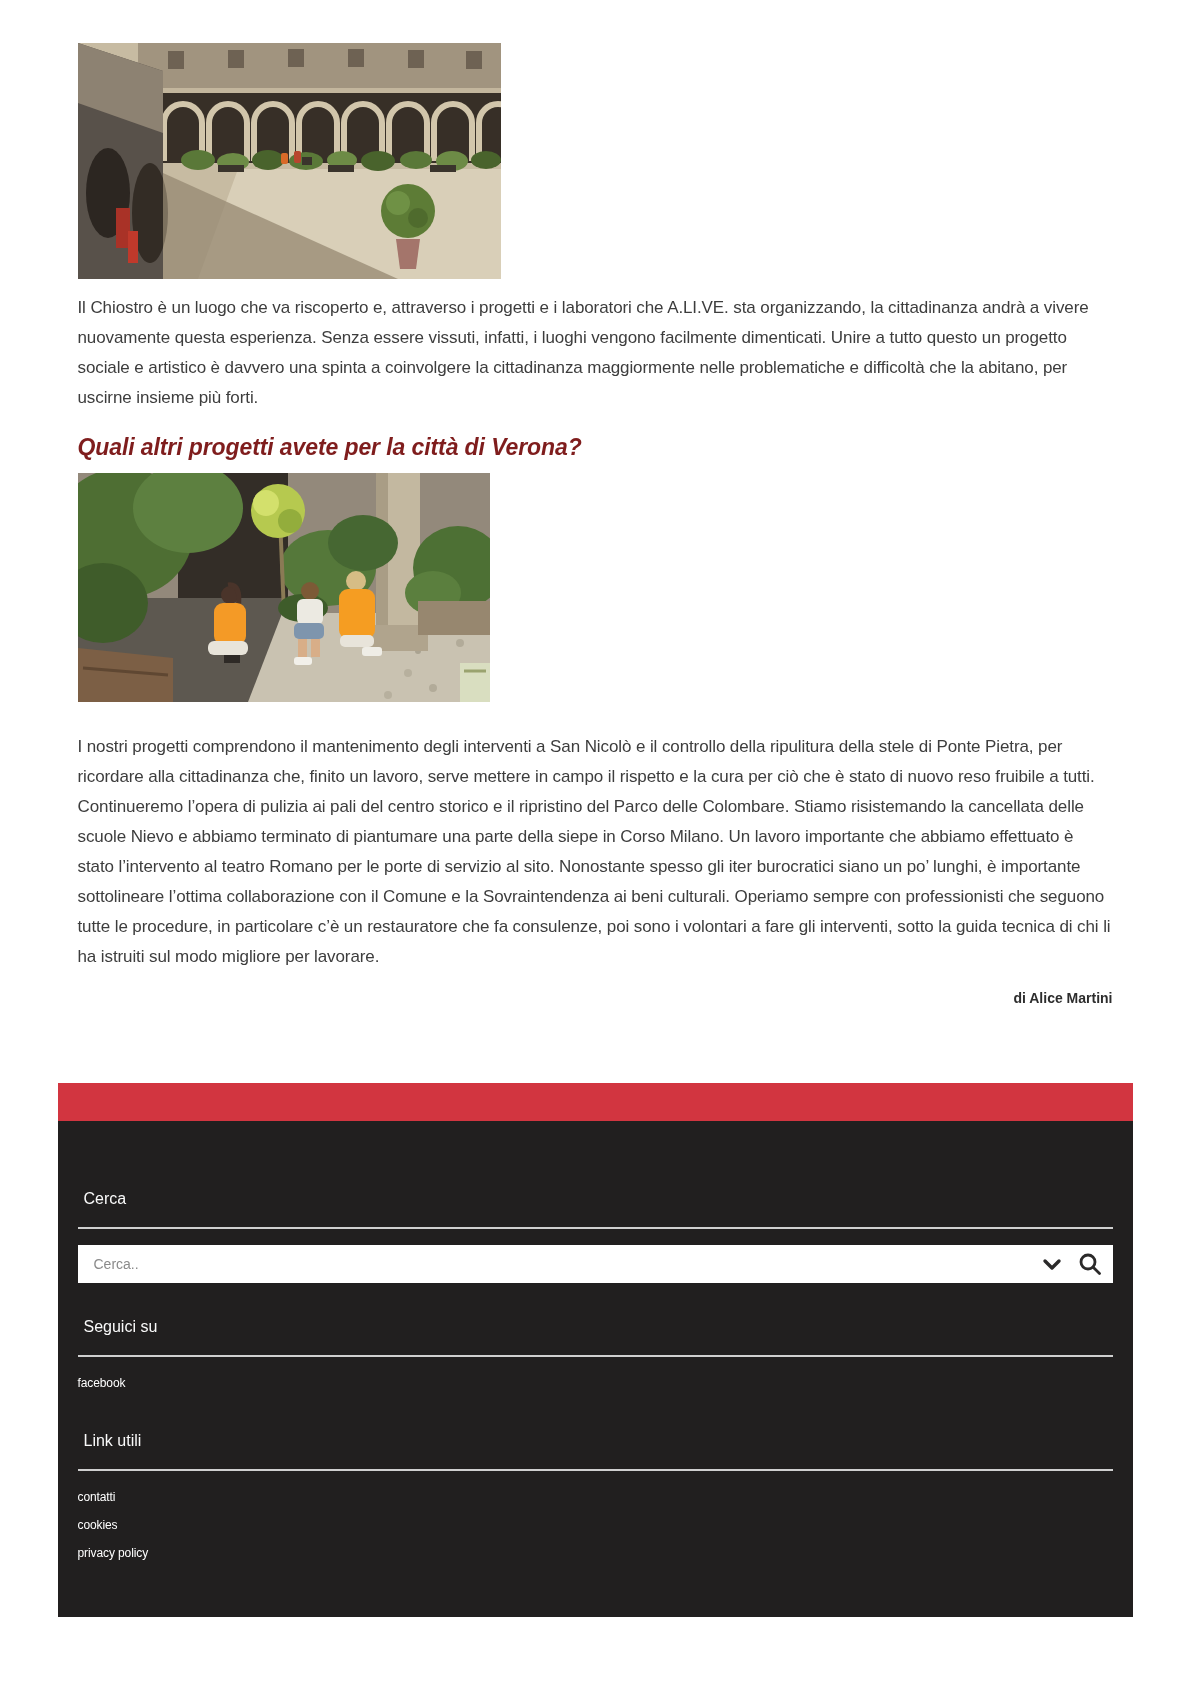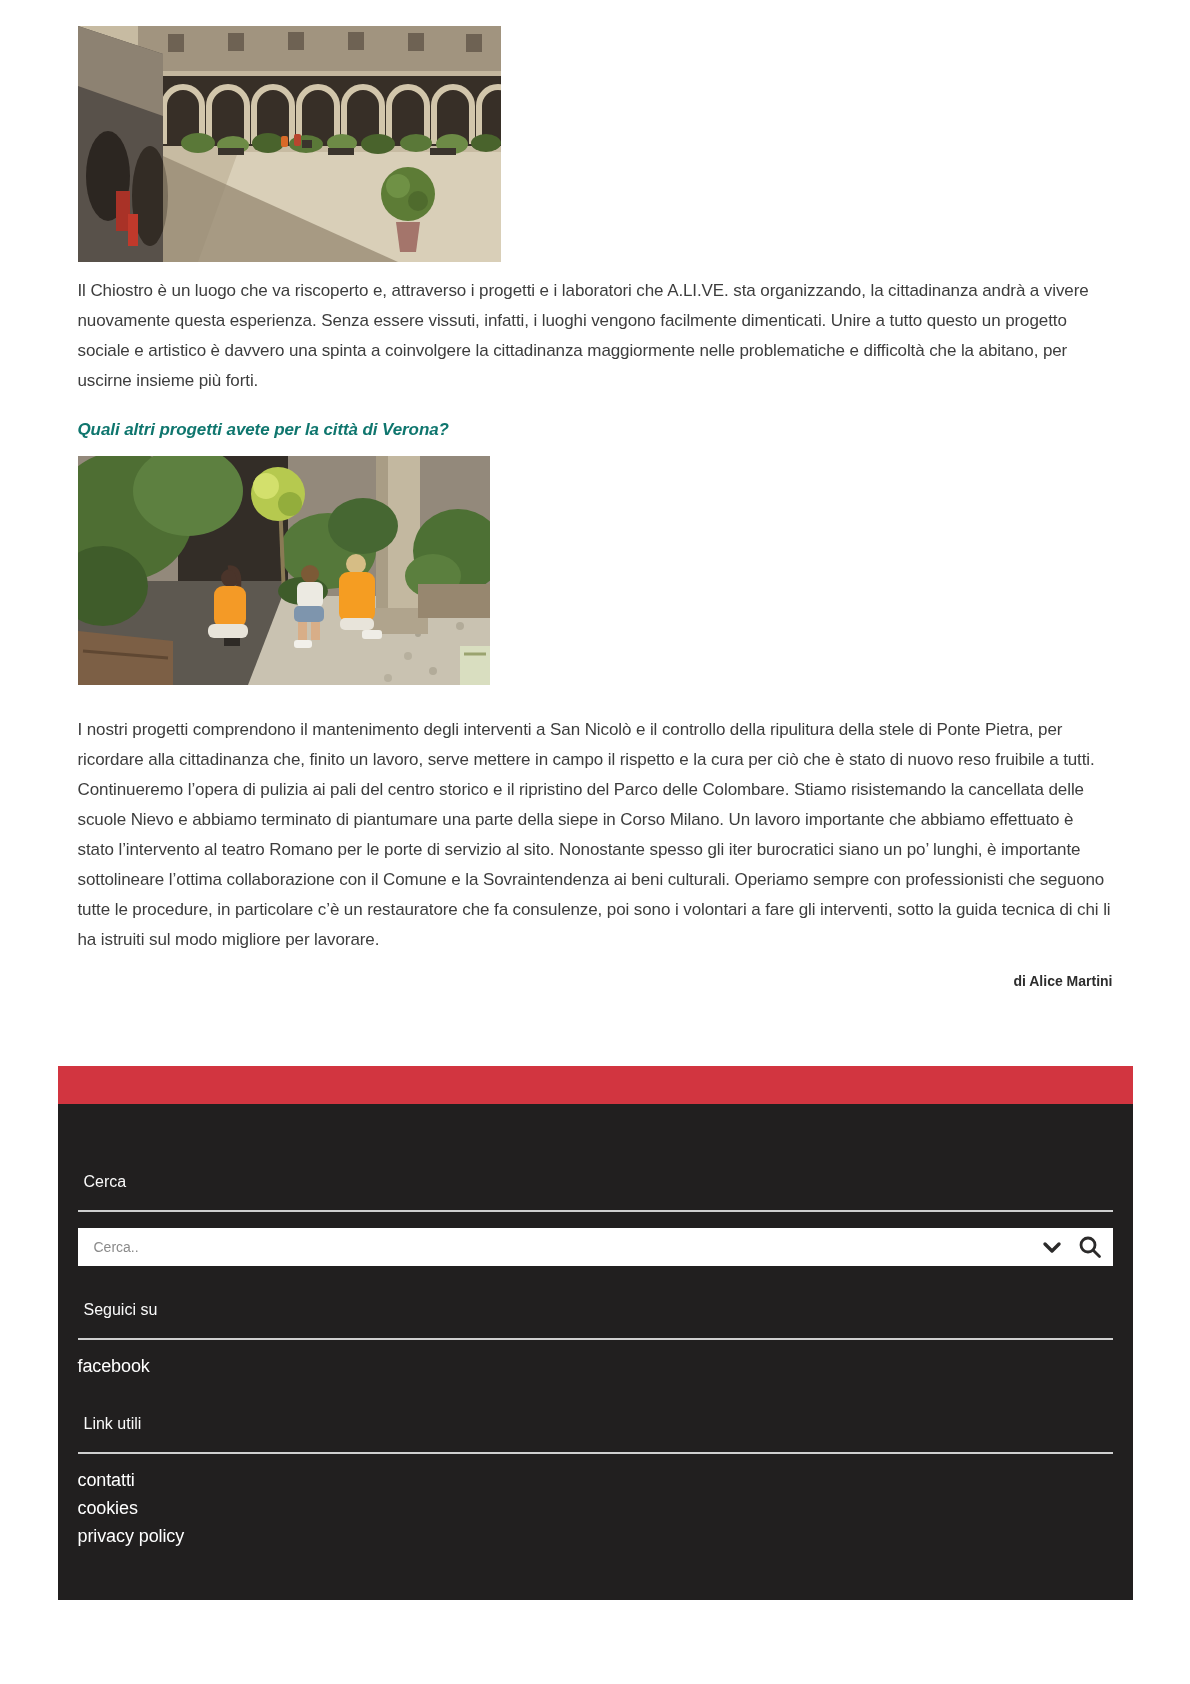--- a/index.html
+++ b/index.html
@@ -3,30 +3,30 @@
 <meta charset="utf-8">
 <style>
   :root{ --accent:#d23540; --footer-bg:#211f1f; }
   html,body{margin:0;padding:0;}
   body{
     width:1190px;min-height:1684px;background:#ffffff;
     font-family:"Liberation Sans",sans-serif;
   }
   .page{width:1075px;margin:0 auto;}
   
-  .article{padding:26px 20px 0;color:#3d3d3d;}
+  .article{padding:43px 20px 0;color:#3d3d3d;}
   .photo{margin:0;display:block;line-height:0;}
   .photo svg{display:block;}
   .photo-2{margin-top:14px;}
   p.body{margin:0;font-size:17px;line-height:30px;letter-spacing:-0.1px;}
   .para-1{margin-top:14px !important;}
   .para-2{margin-top:30px !important;}
   .question{
-    margin:22px 0 0;font-size:17px;line-height:24px;
-    font-weight:bold;font-style:italic;color:#0f766e;letter-spacing:-0.1px;
+    margin:22px 0 0;font-size:23px;line-height:24px;
+    font-weight:bold;font-style:italic;color:#7f1d1d;letter-spacing:-0.1px;
   }
   .byline{margin:14px 0 0;font-size:14px;line-height:24px;font-weight:bold;color:#2d2d2d;text-align:right;}
   
   .accent-bar{height:38px;margin-top:73px;background:var(--accent);}
   .footer{
     background:var(--footer-bg);height:496px;box-sizing:border-box;
     padding:62px 20px 0;color:#ffffff;overflow:hidden;
   }
   .footer h4{margin:6px;font-size:16px;line-height:20px;font-weight:400;color:#fafafa;}
   .rule{height:2px;background:#cfcfcf;margin-top:18px;}
@@ -40,21 +40,21 @@
   .search-bar input::placeholder{color:#8a8a8a;}
   .icon-btn{
     position:absolute;top:0;height:38px;width:38px;border:0;background:transparent;
     padding:0;margin:0;cursor:pointer;display:flex;align-items:center;justify-content:center;
   }
   .icon-btn.toggle{right:42px;}
   .icon-btn.submit{right:4px;}
   .footer-links{margin-top:12px;}
   .footer-links a{
     display:block;color:#ffffff;text-decoration:none;
-    font-size:18px;line-height:28px;letter-spacing:-0.1px;
+    font-size:12px;line-height:28px;letter-spacing:-0.1px;
   }
 </style>
 </head>
 <body>
 
 <div class="page">
 
   <main class="article">
 
     <figure class="photo photo-1">

